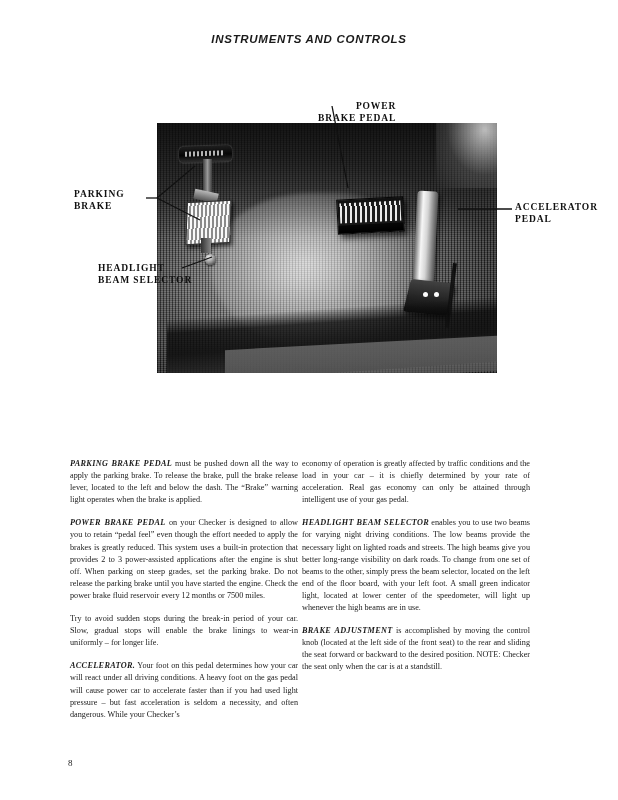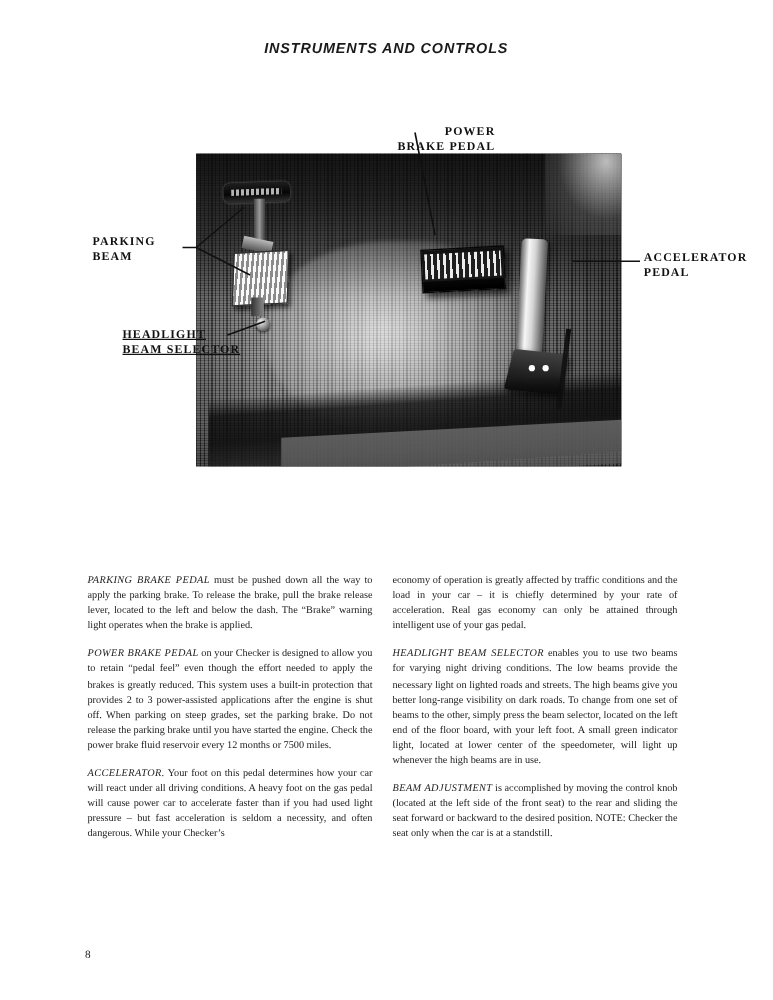--- a/index.html
+++ b/index.html
@@ -191,21 +191,21 @@
     font-family: "Liberation Serif", "DejaVu Serif", serif;
     font-size: 9.5px;
     font-weight: bold;
     letter-spacing: 0.9px;
     line-height: 12px;
     color: #111;
     white-space: pre-line;
   }
   .callout.c-power   { left: 258px; top: 10px; text-align: right; margin-top: 20px; }
   .callout.c-parking { left: 14px;  top: 118px; text-align: left; }
-  .callout.c-head    { left: 38px;  top: 192px; text-align: left; text-decoration: underline; }
+  .callout.c-head    { left: 38px;  top: 192px; text-align: left; }
   .callout.c-accel   { left: 455px; top: 131px; text-align: left; }
 
   .leaders { position: absolute; left: 0; top: 0; width: 500px; height: 320px; }
 
   
   .body-text {
     position: absolute;
     top: 458px;
     left: 70px;
     width: 478px;
@@ -214,25 +214,25 @@
   .col {
     position: absolute;
     top: 0;
     width: 228px;
     font-size: 8.2px;
     line-height: 12.1px;
     text-align: justify;
     color: #1b1b1b;
   }
   .col.left  { left: 0; }
-  .col.right { left: 244px; }
+  .col.right { left: 232px; }
   .col p { margin: 0 0 11px 0; }
   .col p:last-child { margin-bottom: 0; }
   .run-in {
-    font-weight: normal;
+    font-weight: bold;
     font-style: italic;
     letter-spacing: 0.35px;
   }
 
   
   .page-number {
     position: absolute;
     left: 68px;
     top: 758px;
     font-size: 9px;
@@ -286,52 +286,55 @@
 
       <line x1="122" y1="198" x2="152" y2="187" stroke="#111" stroke-width="1.3"></line>
 
       <line x1="452" y1="139" x2="398" y2="139" stroke="#111" stroke-width="1.3"></line>
     </svg>
 
     <div class="callout c-power">POWER
 BRAKE PEDAL</div>
 
     <div class="callout c-parking">PARKING
-BEAM</div>
+BRAKE</div>
 
     <div class="callout c-head">HEADLIGHT
 BEAM SELECTOR</div>
 
     <div class="callout c-accel">ACCELERATOR
 PEDAL</div>
   </div>
 
   <div class="body-text">
 
     <div class="col left">
       <p>
         <span class="run-in">PARKING BRAKE PEDAL</span><span> must be pushed down all the way to apply the parking brake. To release the brake, pull the brake release lever, located to the left and below the dash. The “Brake” warning light operates when the brake is applied.</span>
       </p>
       <p>
         <span class="run-in">POWER BRAKE PEDAL</span><span> on your Checker is designed to allow you to retain “pedal feel” even though the effort needed to apply the brakes is greatly reduced. This system uses a built-in protection that provides 2 to 3 power-assisted applications after the engine is shut off. When parking on steep grades, set the parking brake. Do not release the parking brake until you have started the engine. Check the power brake fluid reservoir every 12 months or 7500 miles.</span>
       </p>
       <p>
+        <span class="run-in"></span><span>Try to avoid sudden stops during the break-in period of your car. Slow, gradual stops will enable the brake linings to wear-in uniformly – for longer life.</span>
+      </p>
+      <p>
         <span class="run-in">ACCELERATOR.</span><span> Your foot on this pedal determines how your car will react under all driving conditions. A heavy foot on the gas pedal will cause power car to accelerate faster than if you had used light pressure – but fast acceleration is seldom a necessity, and often dangerous. While your Checker’s</span>
       </p>
     </div>
 
     <div class="col right">
       <p>
         <span class="run-in"></span><span>economy of operation is greatly affected by traffic conditions and the load in your car – it is chiefly determined by your rate of acceleration. Real gas economy can only be attained through intelligent use of your gas pedal.</span>
       </p>
       <p>
         <span class="run-in">HEADLIGHT BEAM SELECTOR</span><span> enables you to use two beams for varying night driving conditions. The low beams provide the necessary light on lighted roads and streets. The high beams give you better long-range visibility on dark roads. To change from one set of beams to the other, simply press the beam selector, located on the left end of the floor board, with your left foot. A small green indicator light, located at lower center of the speedometer, will light up whenever the high beams are in use.</span>
       </p>
       <p>
-        <span class="run-in">BEAM ADJUSTMENT</span><span> is accomplished by moving the control knob (located at the left side of the front seat) to the rear and sliding the seat forward or backward to the desired position. NOTE: Checker the seat only when the car is at a standstill.</span>
+        <span class="run-in">BRAKE ADJUSTMENT</span><span> is accomplished by moving the control knob (located at the left side of the front seat) to the rear and sliding the seat forward or backward to the desired position. NOTE: Checker the seat only when the car is at a standstill.</span>
       </p>
     </div>
 
   </div>
 
   <div class="page-number">8</div>
 
 </div>
 
 </body></html>

